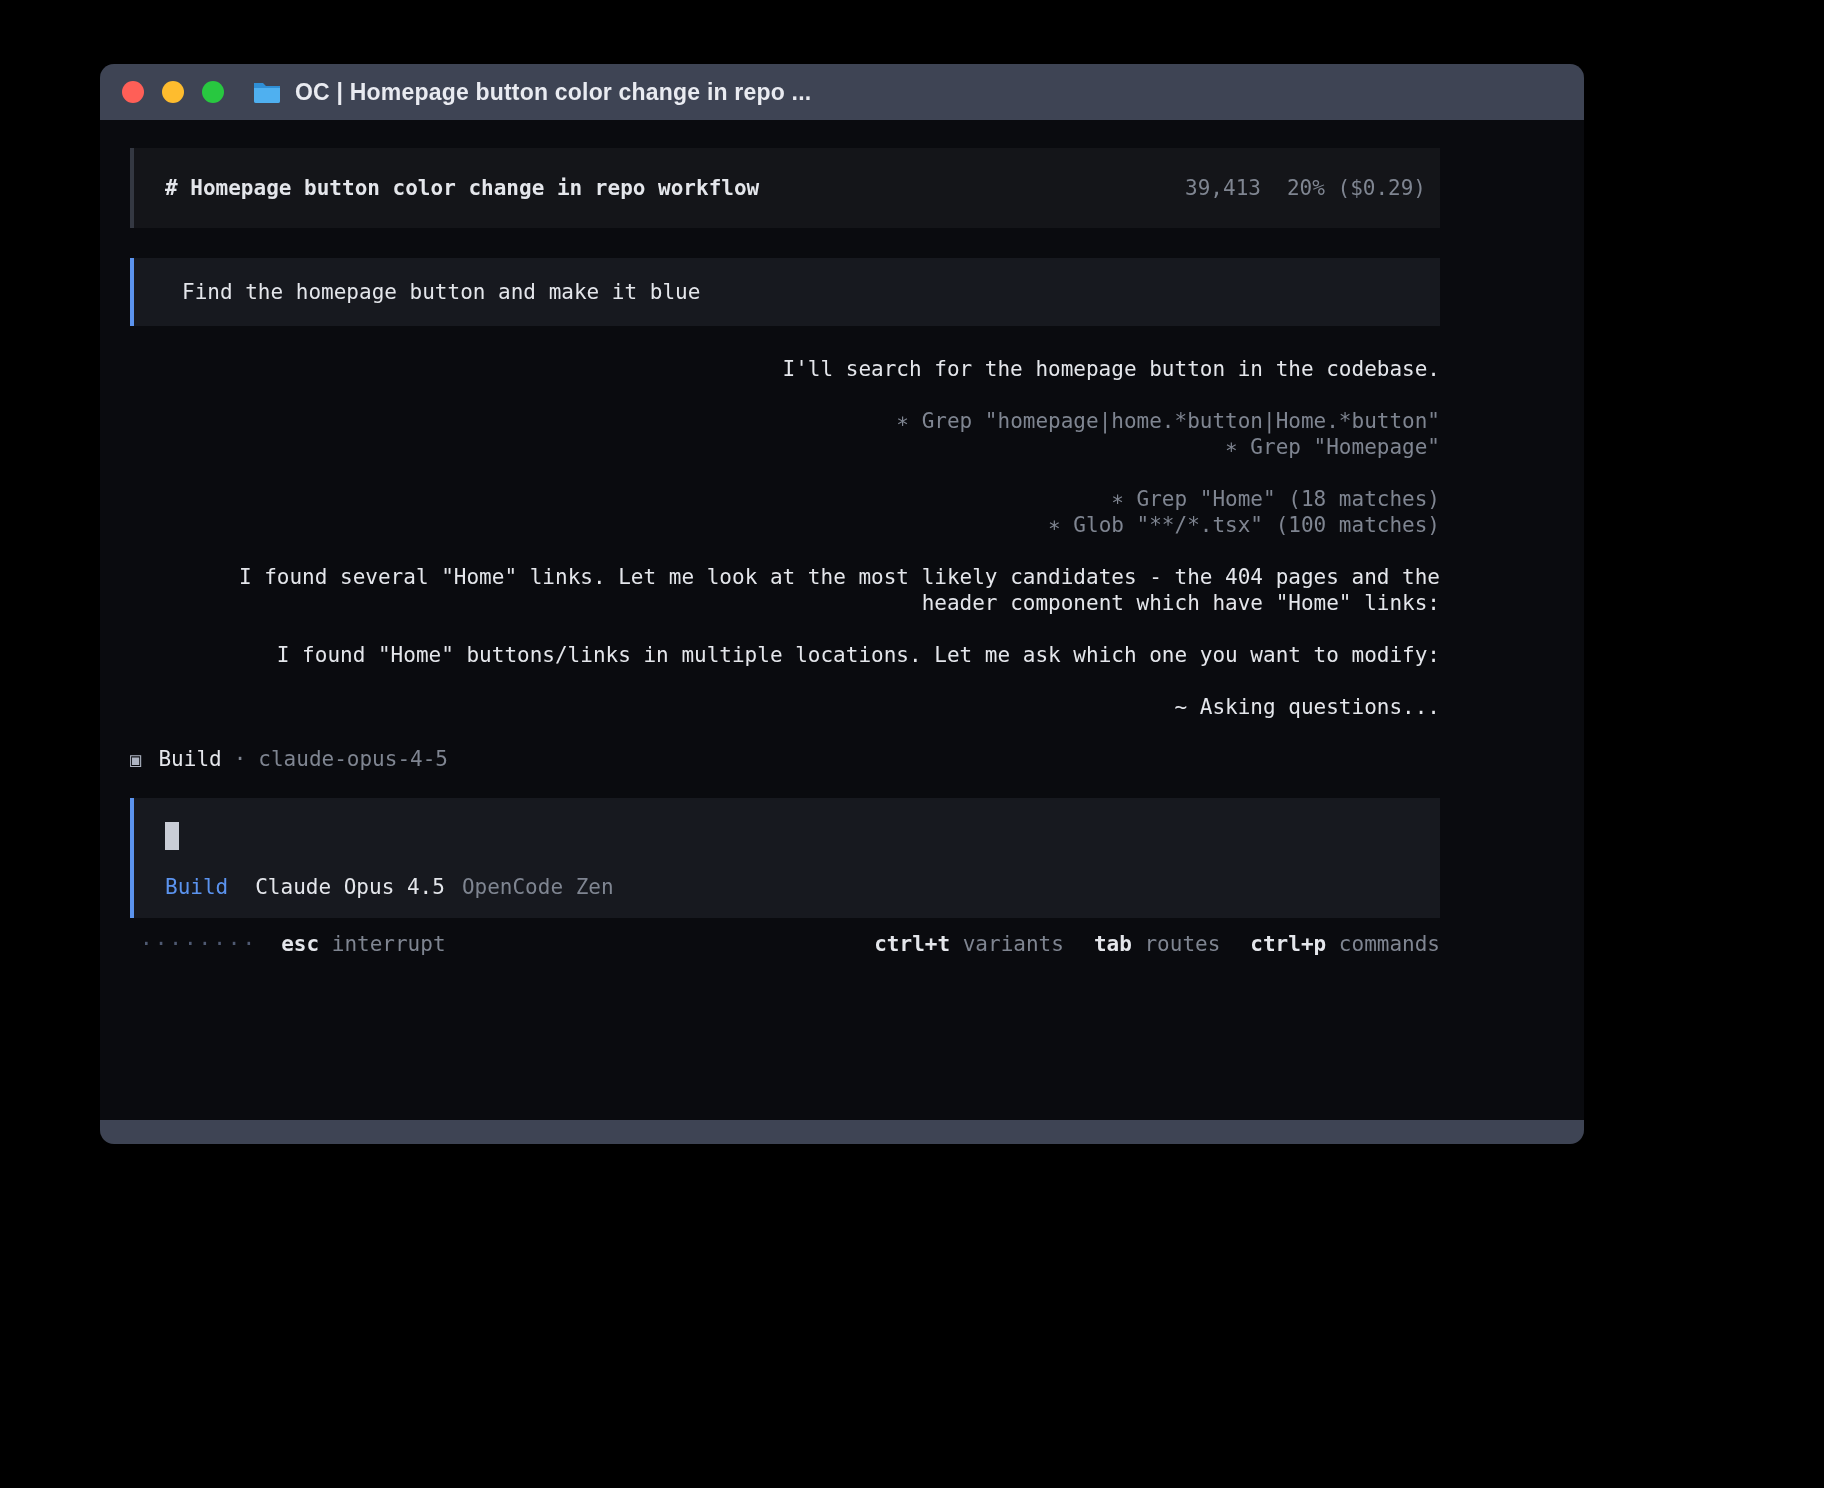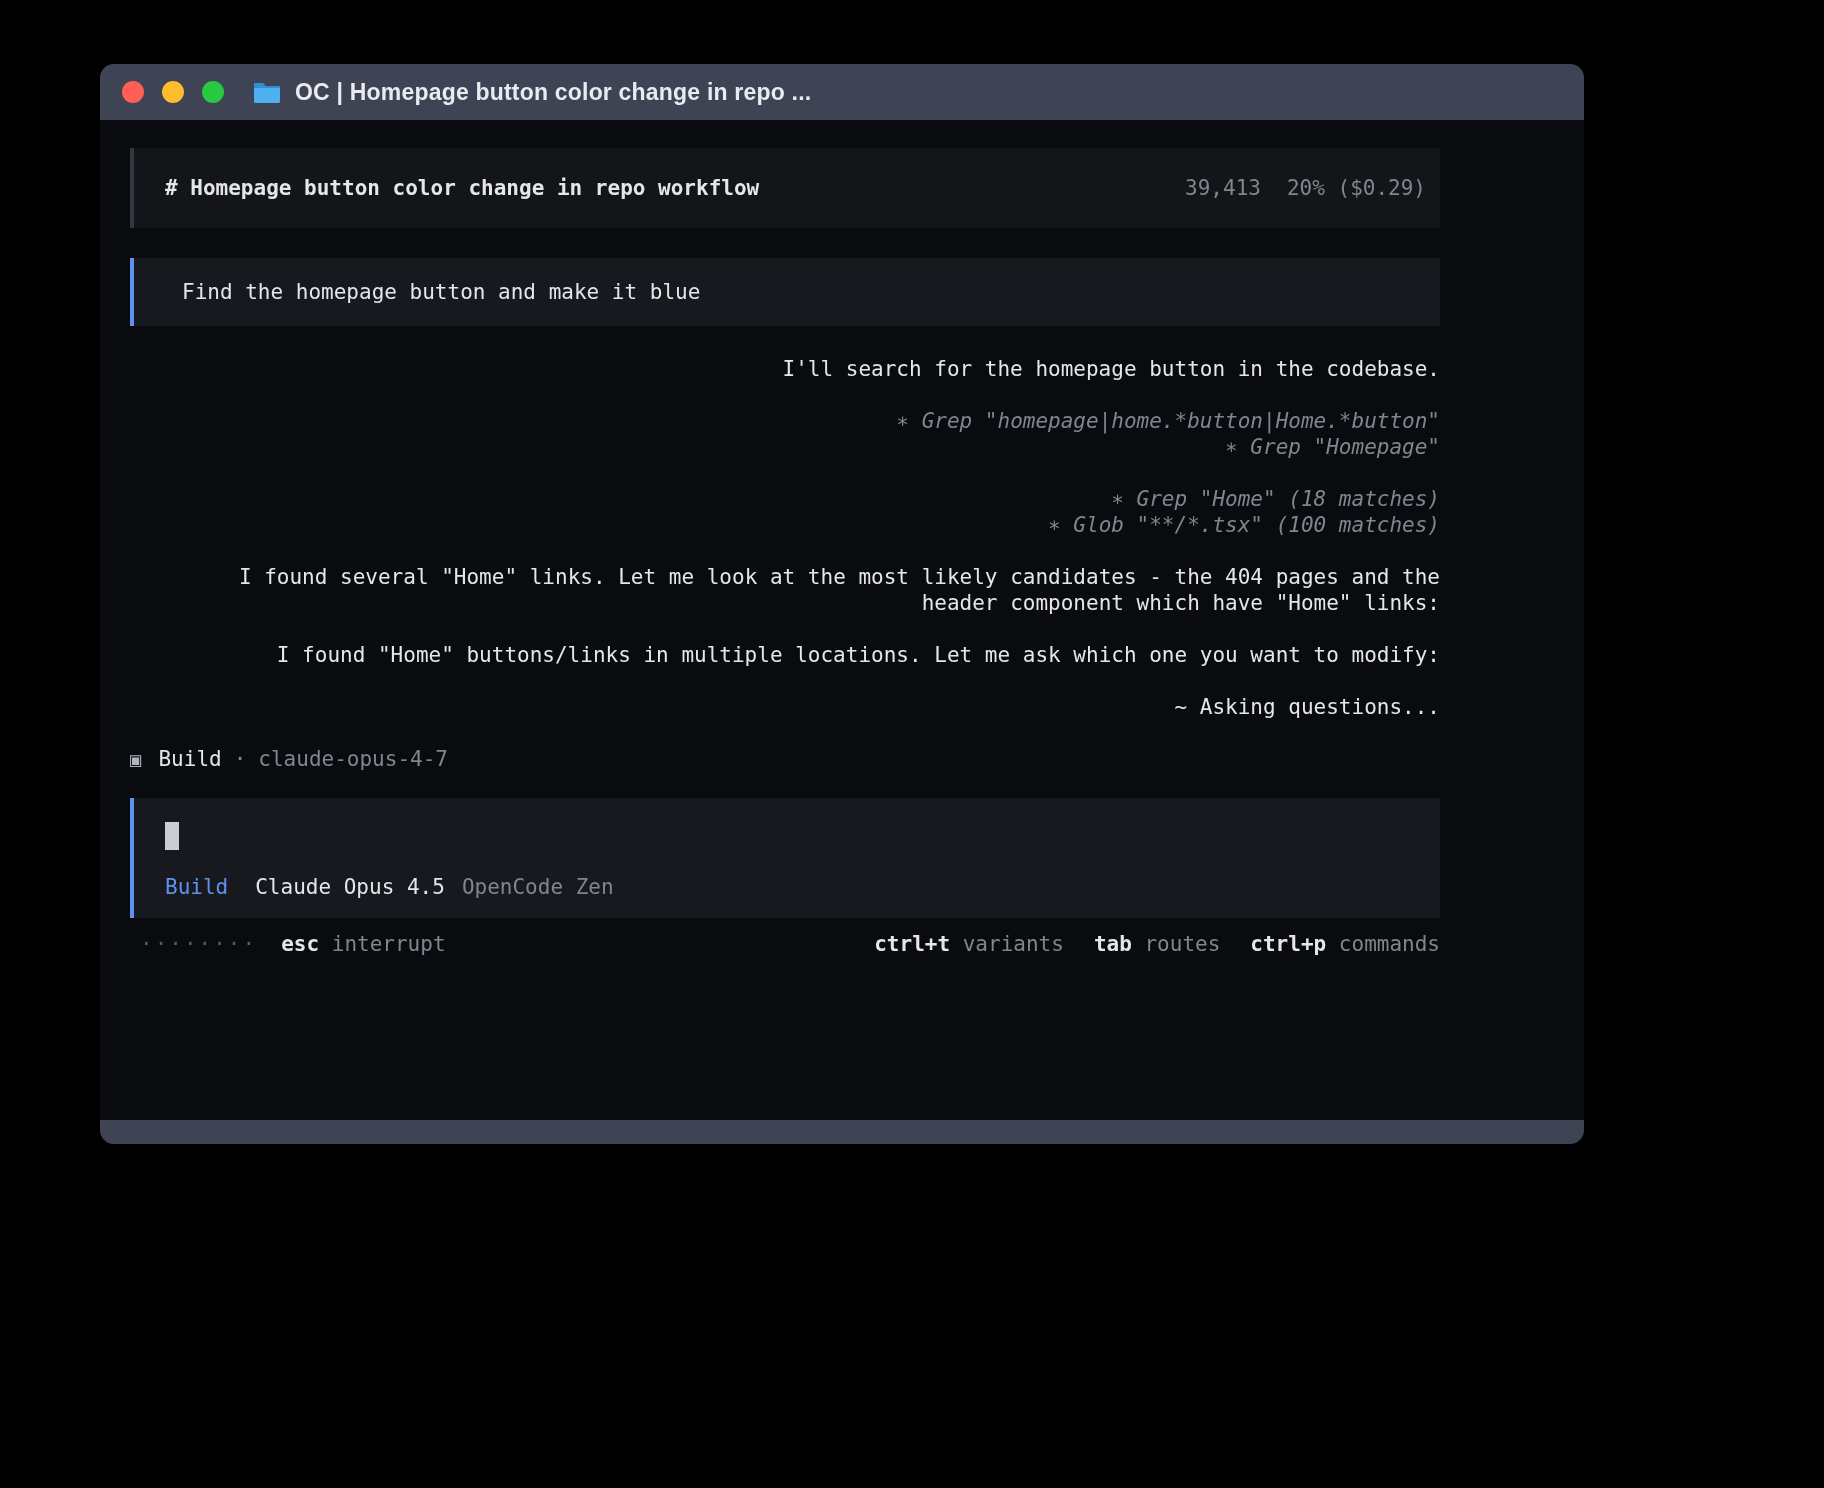--- a/index.html
+++ b/index.html
@@ -79,21 +79,21 @@
     border-left: 4px solid var(--accent);
     display: flex;
     align-items: center;
     padding-left: 48px;
     margin-bottom: 30px;
     white-space: nowrap;
   }
 
   .t-group { margin-bottom: 26px; }
   .t-line { line-height: 26px; white-space: pre; text-align: right; }
-  .t-group.tool .t-line { color: var(--muted); font-style: italic; }
+  .t-group.tool .t-line { color: var(--muted); }
 
   .agent-line {
     display: flex;
     align-items: center;
     line-height: 26px;
     margin-bottom: 26px;
     white-space: pre;
   }
   .agent-icon { color: #aeb4c2; font-size: 19px; margin-right: 17px; }
   .agent-name { color: var(--text); }
@@ -202,21 +202,21 @@
             </div>
             <div class="t-group message">
               <div class="t-line">~ Asking questions...</div>
             </div>
           </div>
 
         <div class="agent-line">
           <span class="agent-icon">▣</span>
           <span class="agent-name">Build</span>
           <span class="agent-sep">·</span>
-          <span class="agent-model">claude-opus-4-7</span>
+          <span class="agent-model">claude-opus-4-5</span>
         </div>
 
         <div class="input-block">
           <span class="cursor"></span>
           <div class="input-footer">
             <span class="in-mode">Build</span>
             <span class="in-model">Claude Opus 4.5</span>
             <span class="in-provider">OpenCode Zen</span>
           </div>
         </div>

